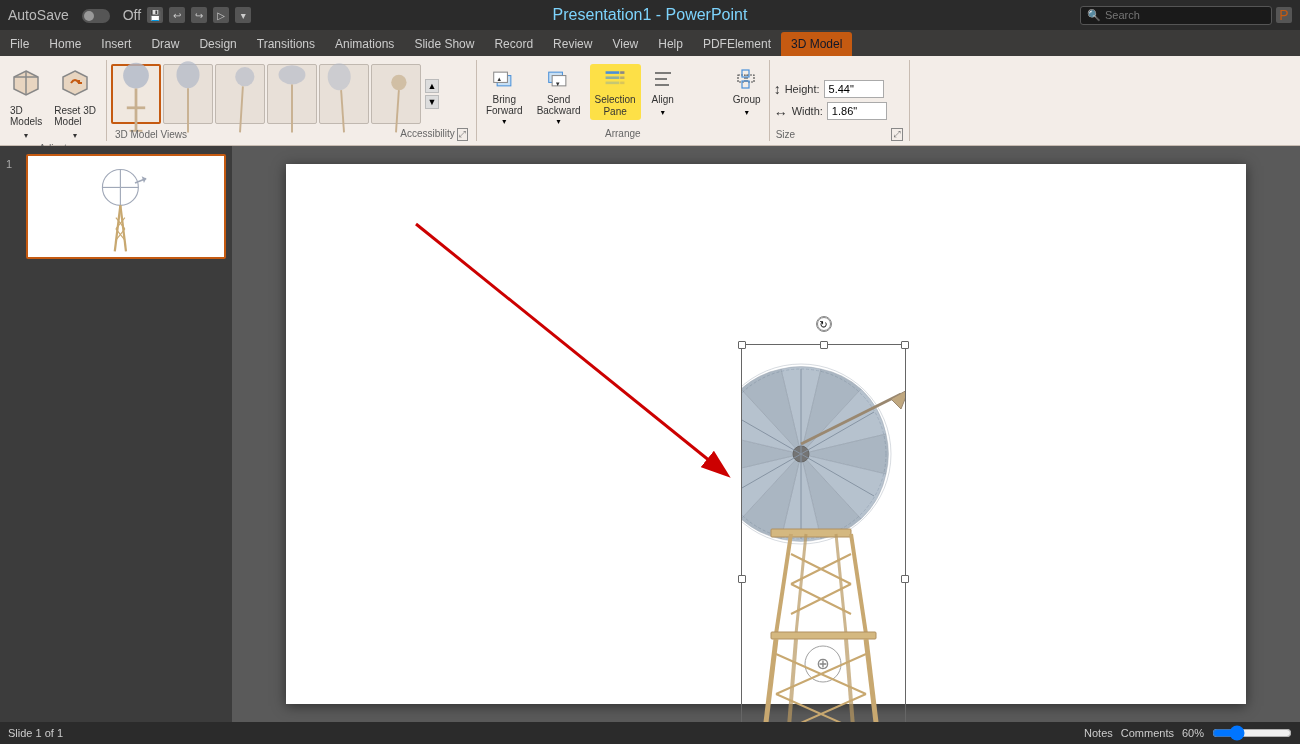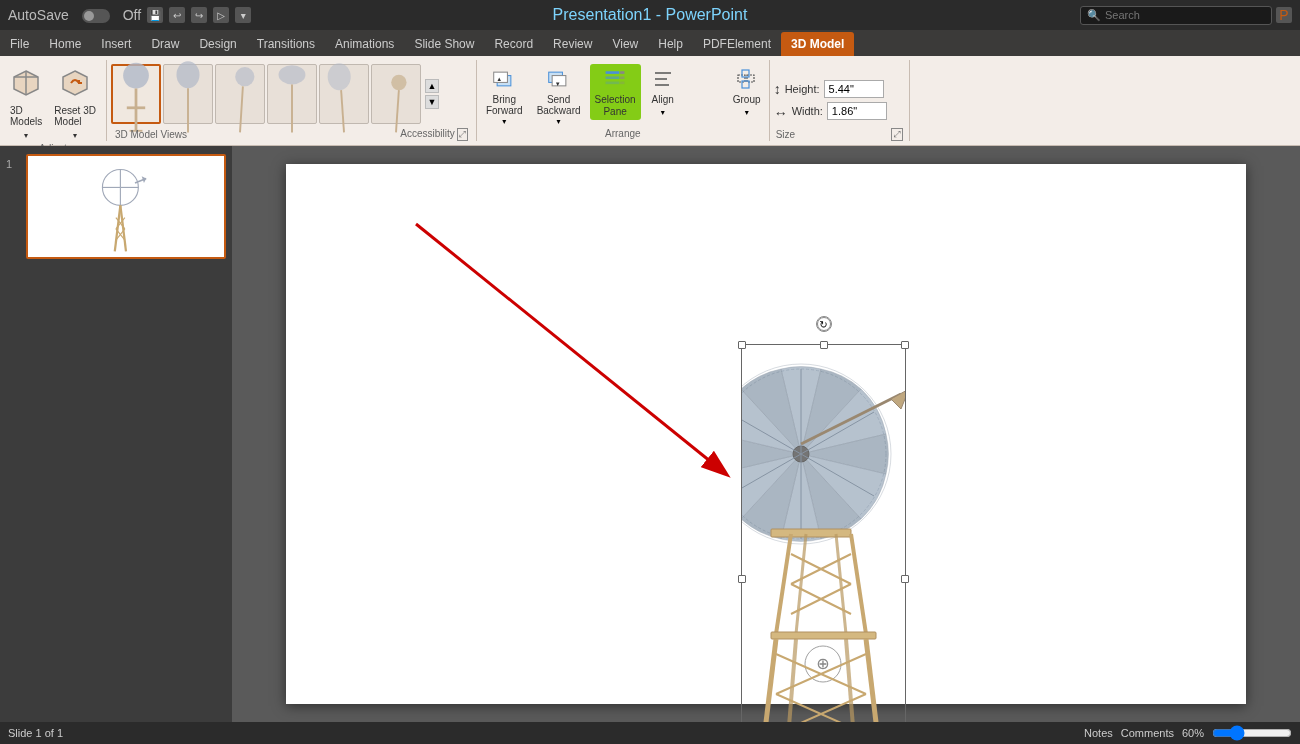--- a/index.html
+++ b/index.html
@@ -36,21 +36,21 @@
     .ribbon-tab {
       padding: 4px 10px;
       color: #ccc;
       cursor: pointer;
       font-size: 12px;
       border-radius: 3px 3px 0 0;
       height: 24px;
       display: flex;
       align-items: center;
     }
-    .ribbon-tab.active { background: #c55a11; color: #ffffff; font-weight: 700; }
+    .ribbon-tab.active { background: #c55a11; color: #0f172a; font-weight: 400; }
 
     
     .ribbon {
       height: 90px;
       background: #f3ede8;
       border-bottom: 1px solid #c8bcb2;
       display: flex;
       align-items: stretch;
       padding: 4px 0;
     }
@@ -88,21 +88,21 @@
       flex-direction: column;
       align-items: center;
       padding: 2px 4px;
       cursor: pointer;
       border-radius: 3px;
       color: #333;
       font-size: 10px;
       gap: 1px;
     }
     .ribbon-btn-sm svg { width: 24px; height: 24px; }
-    .ribbon-btn-sm.active { background: #84cc16; }
+    .ribbon-btn-sm.active { background: #fde047; }
     .size-row { display: flex; align-items: center; gap: 4px; font-size: 11px; color: #333; }
     .size-input { width: 60px; height: 18px; border: 1px solid #aaa; padding: 0 4px; font-size: 11px; background: white; }
 
     
     .main-area {
       display: flex;
       height: calc(744px - 30px - 26px - 90px - 22px);
     }
 
     

